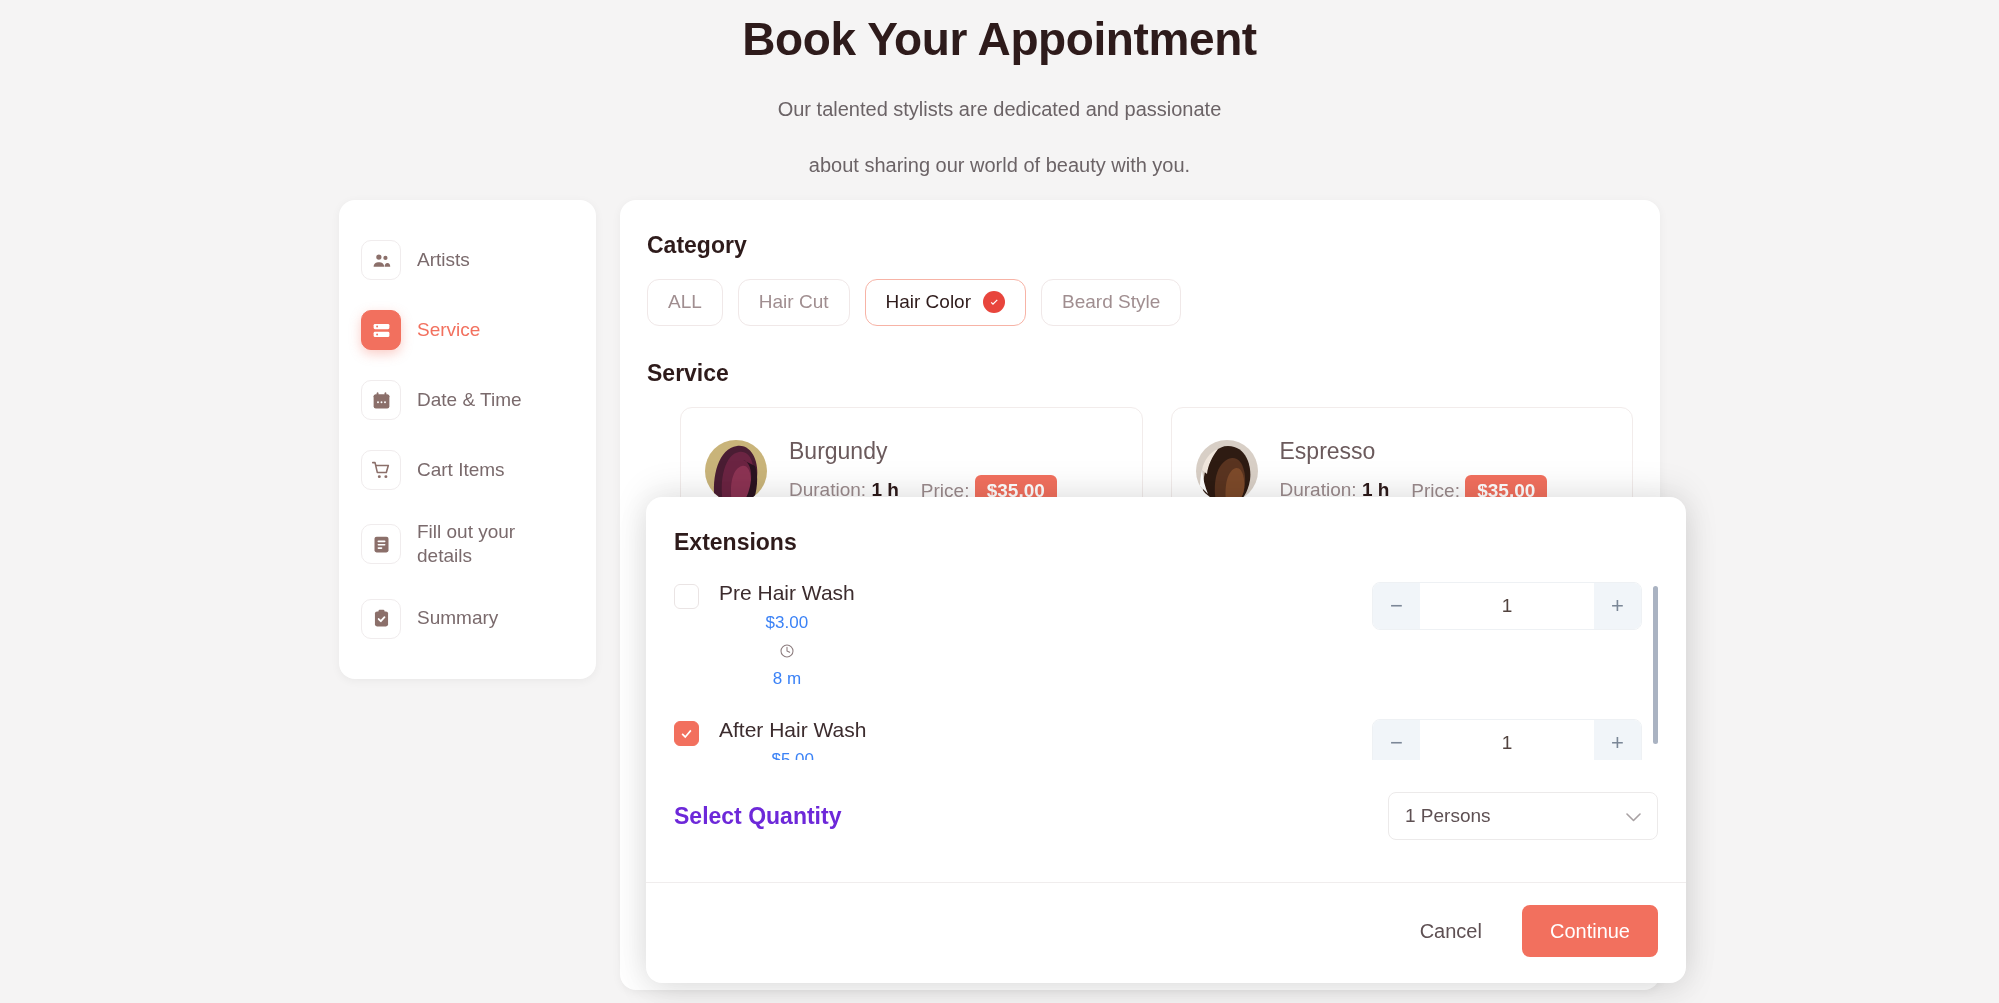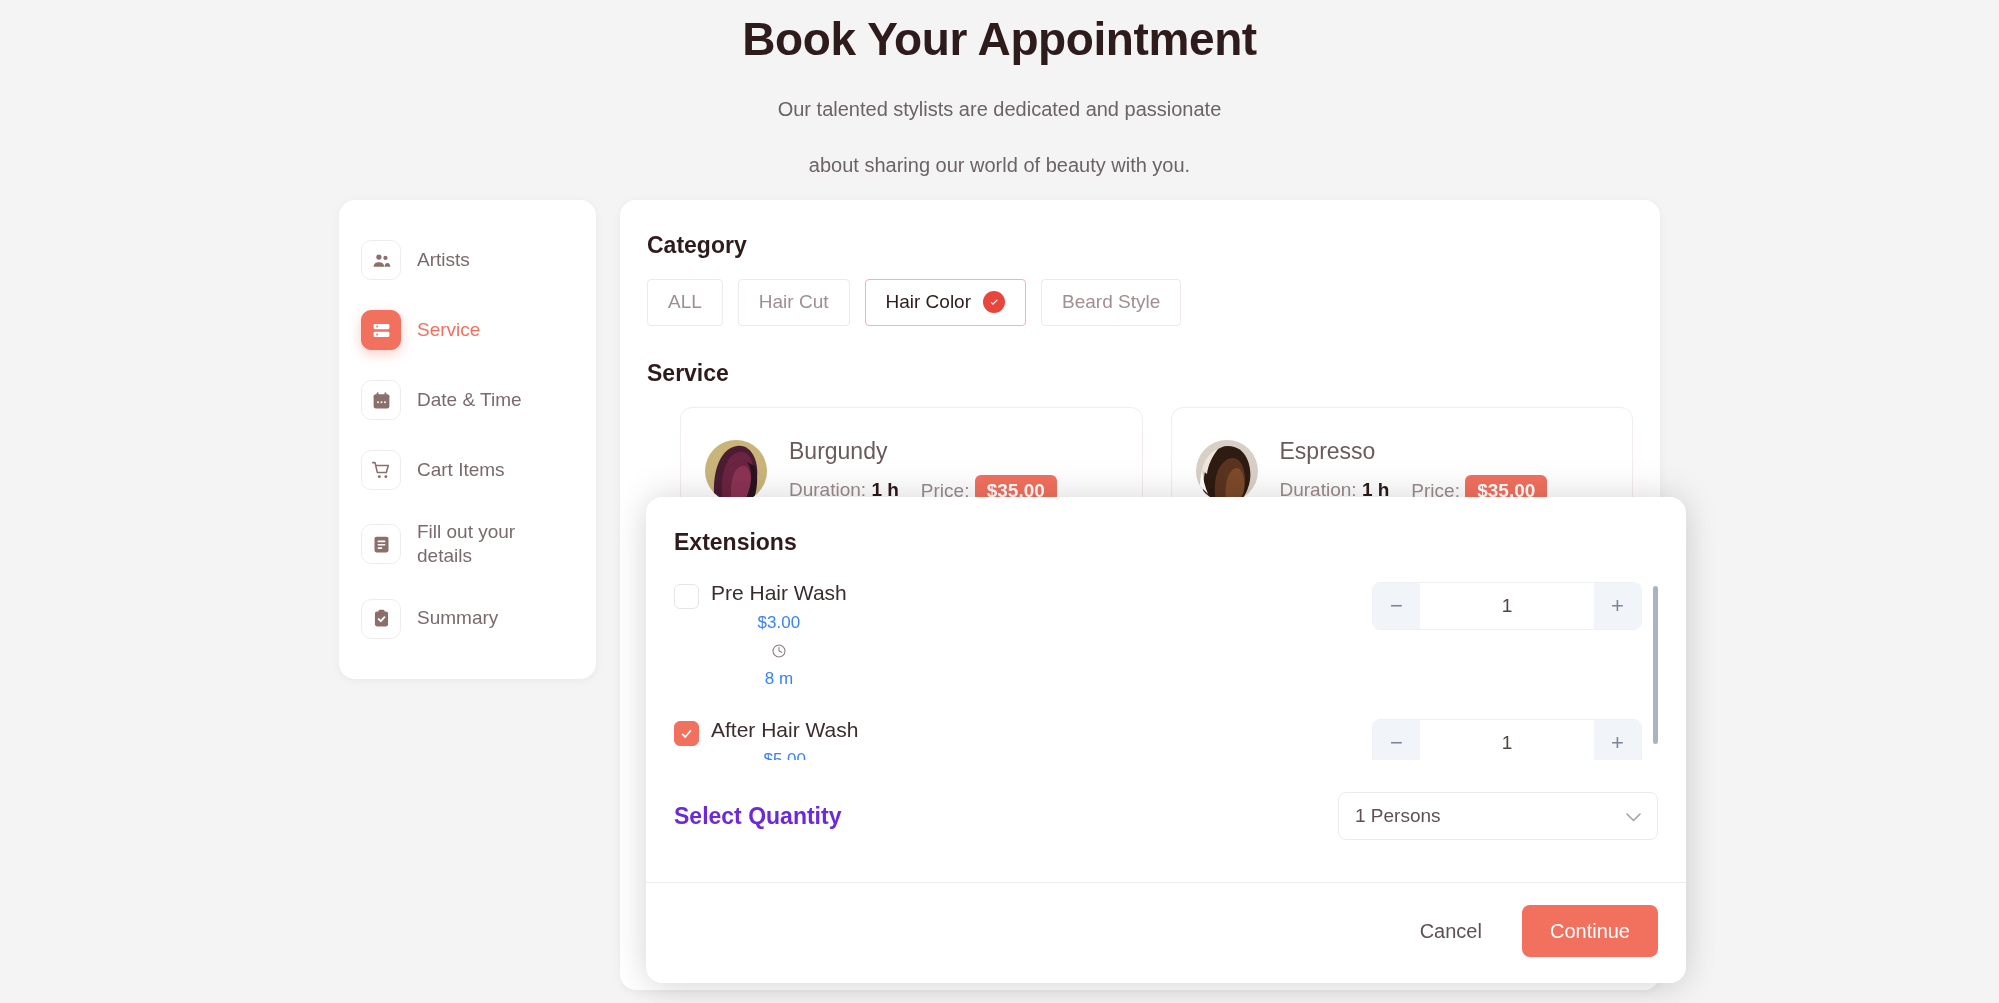--- a/index.html
+++ b/index.html
@@ -108,21 +108,21 @@
     font-weight: 700;
     color: #2e1b1b;
     margin-bottom: 20px;
   }
 
   
   .chip-row { display: flex; gap: 15px; margin-bottom: 34px; }
 
   .chip {
     border: 1px solid #f0e8e8;
-    border-radius: 4px;
+    border-radius: 12px;
     background: #ffffff;
     padding: 11px 20px;
     font-size: 19px;
     color: #a08e90;
     cursor: pointer;
     display: flex;
     align-items: center;
     gap: 12px;
     line-height: 1.2;
     white-space: nowrap;
@@ -212,21 +212,21 @@
     padding-right: 16px;
   }
 
   .ext-row {
     display: flex;
     align-items: flex-start;
     justify-content: space-between;
     margin-bottom: 26px;
   }
 
-  .ext-left { display: flex; align-items: flex-start; gap: 12px; padding-top: 2px; }
+  .ext-left { display: flex; align-items: flex-start; gap: 20px; padding-top: 2px; }
 
   .ext-checkbox {
     width: 25px; height: 25px;
     border-radius: 6px;
     border: 1px solid #eae4e4;
     background: #ffffff;
     flex: none;
     margin-top: 4px;
     display: flex; align-items: center; justify-content: center;
     cursor: pointer;
@@ -288,21 +288,21 @@
   
   .qty-row {
     display: flex;
     align-items: center;
     justify-content: space-between;
     padding: 32px 0 42px 0;
   }
   .qty-label { font-size: 23px; font-weight: 700; color: #6d28d9; }
 
   .qty-select {
-    width: 320px;
+    width: 270px;
     height: 48px;
     border: 1px solid #eceaea;
     border-radius: 8px;
     background: #ffffff;
     display: flex;
     align-items: center;
     justify-content: space-between;
     padding: 0 16px;
     font-size: 19px;
     color: #5e5053;

